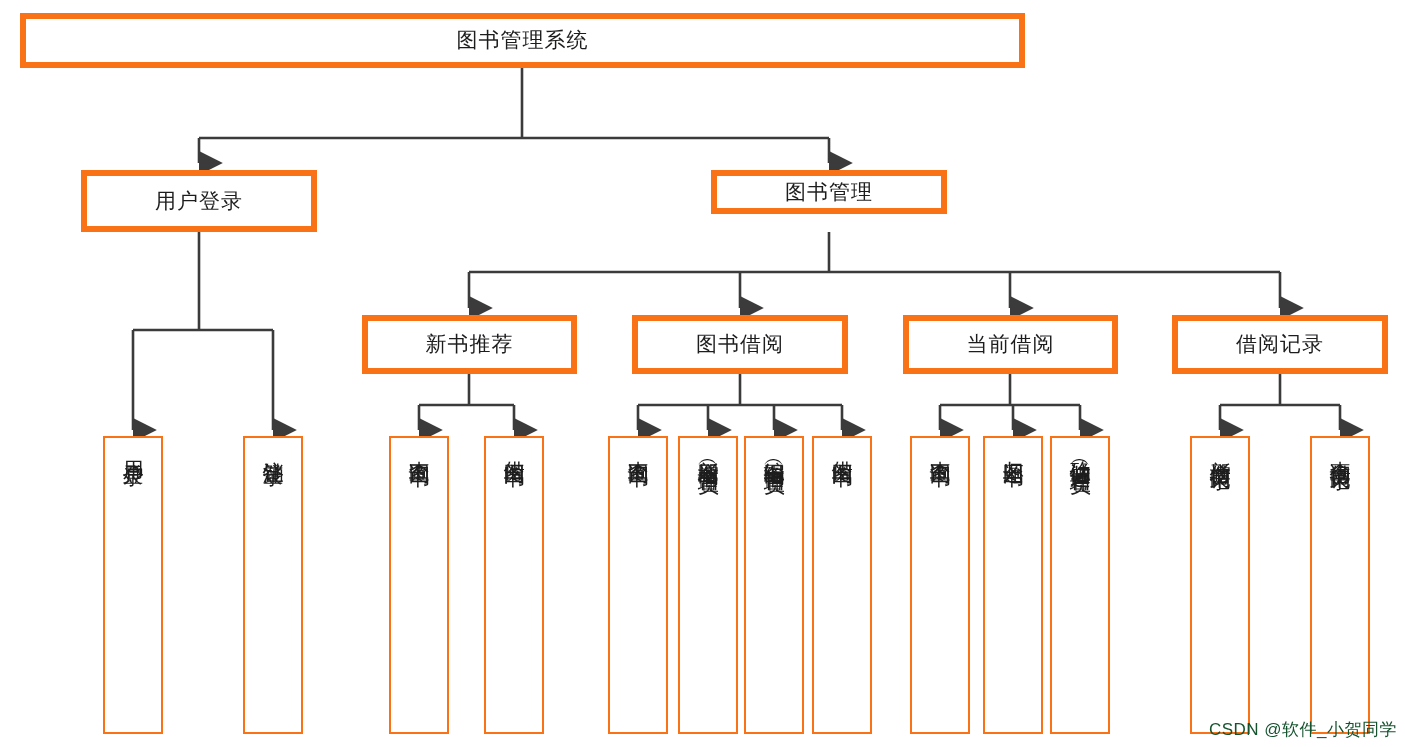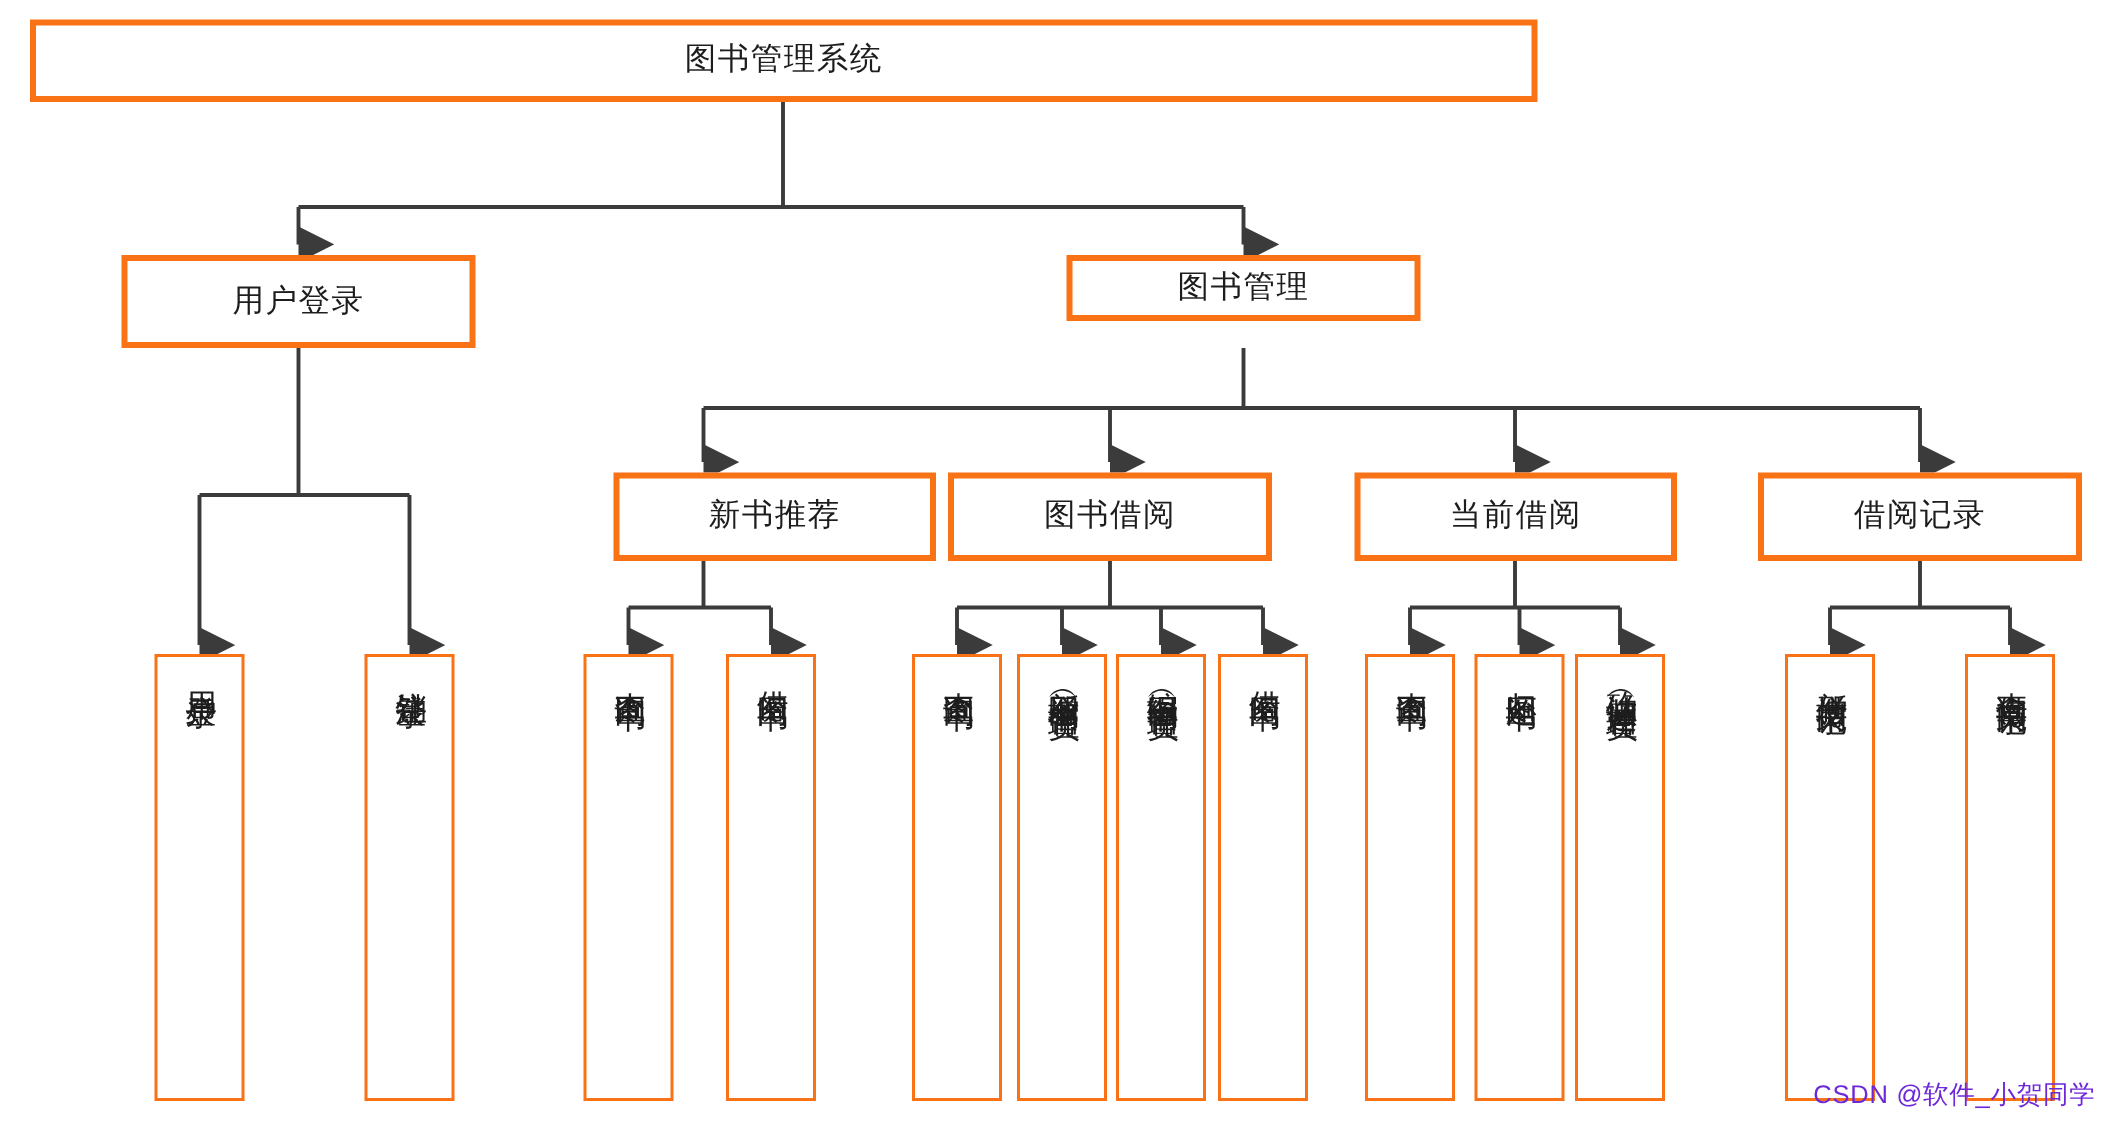--- a/index.html
+++ b/index.html
@@ -20,21 +20,21 @@
     position:absolute;
     left:0; top:0;
     width:1405px; height:747px;
     pointer-events:none;
   }
   
   .node{
     position:absolute;
     box-sizing:border-box;
     background:#ffffff;
-    border:4px solid #f97316;
+    border:6px solid #f97316;
     display:flex;
     align-items:center;
     justify-content:center;
     z-index:3;
   }
   .node .lbl{
     font-size:21px;
     line-height:1.25;
     color:#1d1d1d;
     letter-spacing:1px;
@@ -56,21 +56,21 @@
     letter-spacing:2px;
     white-space:normal;
     max-height:282px;
   }
   
   #watermark{
     position:absolute;
     right:8px;
     bottom:6px;
     font-size:17px;
-    color:#6d28d9;
+    color:#14532d;
     letter-spacing:.5px;
     z-index:5;
     white-space:nowrap;
   }
 </style>
 </head>
 <body>
 
 <div id="canvas">
 
@@ -129,21 +129,21 @@
     <span class="lbl">图书管理系统</span>
   </div>
 
   <div class="node" id="node-l2-0" style="left: 81px; top: 170px; width: 236px; height: 62px;">
     <span class="lbl">用户登录</span>
   </div>
   <div class="node" id="node-l2-1" style="left: 711px; top: 170px; width: 236px; height: 44px;">
     <span class="lbl">图书管理</span>
   </div>
 
-  <div class="node" id="node-l3-0" style="left: 362px; top: 315px; width: 215px; height: 59px; margin-left: 47px;">
+  <div class="node" id="node-l3-0" style="left: 362px; top: 315px; width: 215px; height: 59px;">
     <span class="lbl">新书推荐</span>
   </div>
   <div class="node" id="node-l3-1" style="left: 632px; top: 315px; width: 216px; height: 59px; justify-content: center;">
     <span class="lbl">图书借阅</span>
   </div>
   <div class="node" id="node-l3-2" style="left: 903px; top: 315px; width: 215px; height: 59px;">
     <span class="lbl">当前借阅</span>
   </div>
   <div class="node" id="node-l3-3" style="left: 1172px; top: 315px; width: 216px; height: 59px;">
     <span class="lbl">借阅记录</span>

